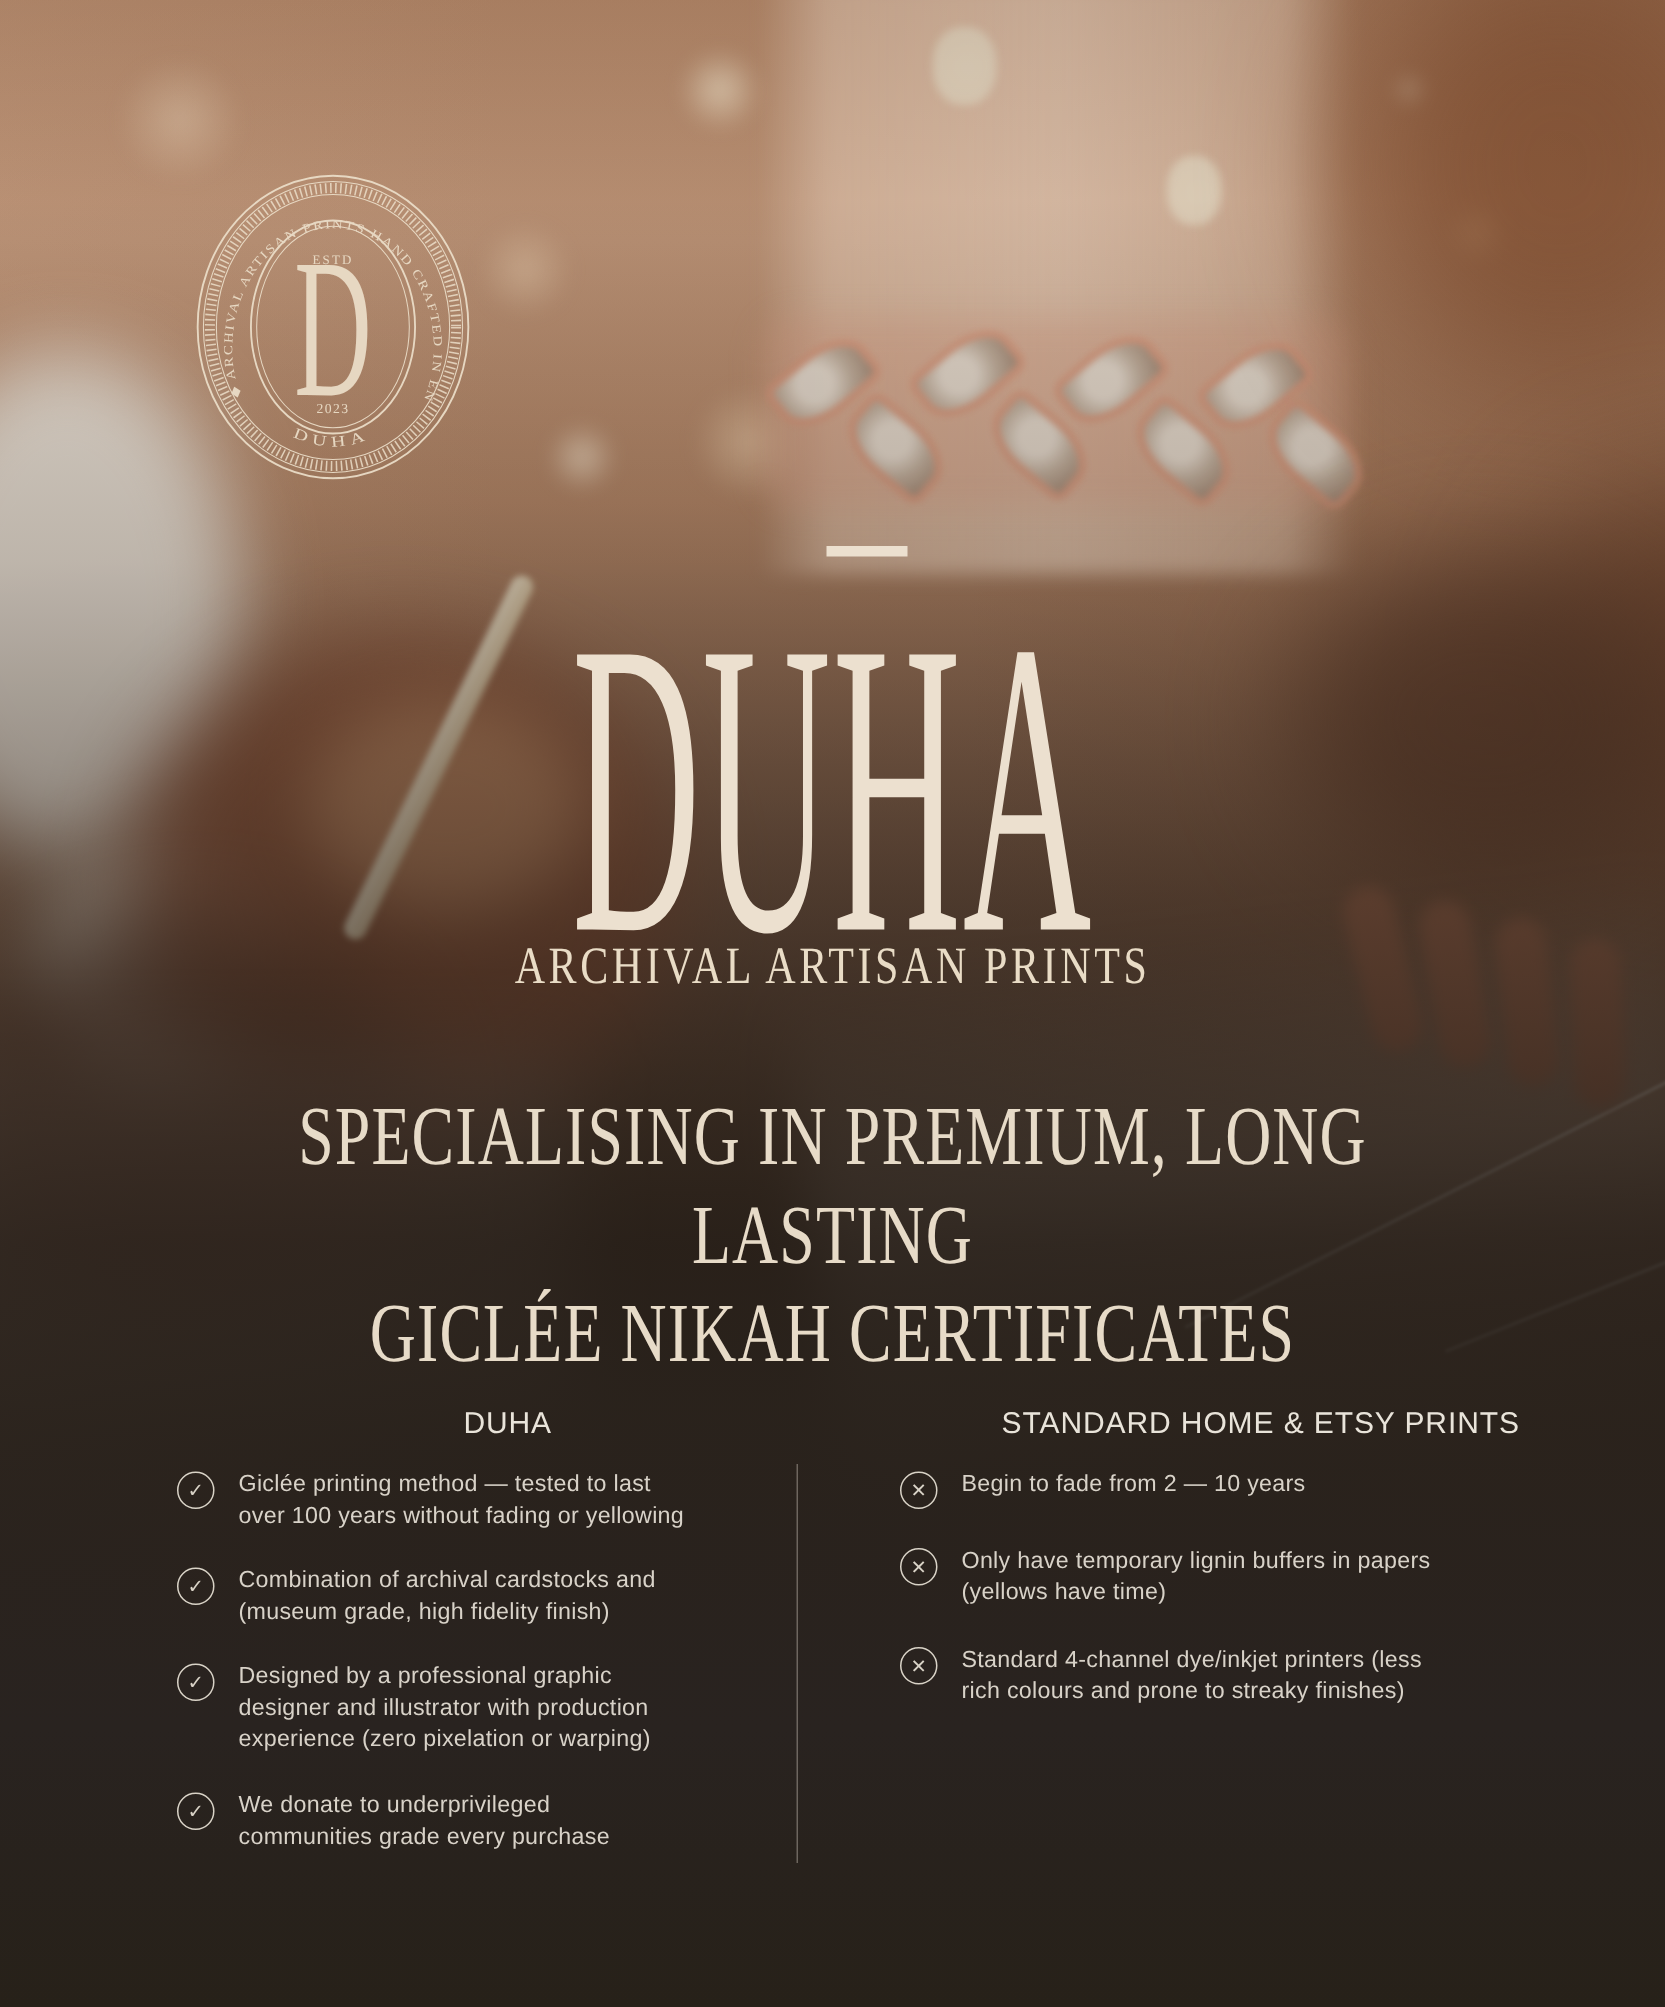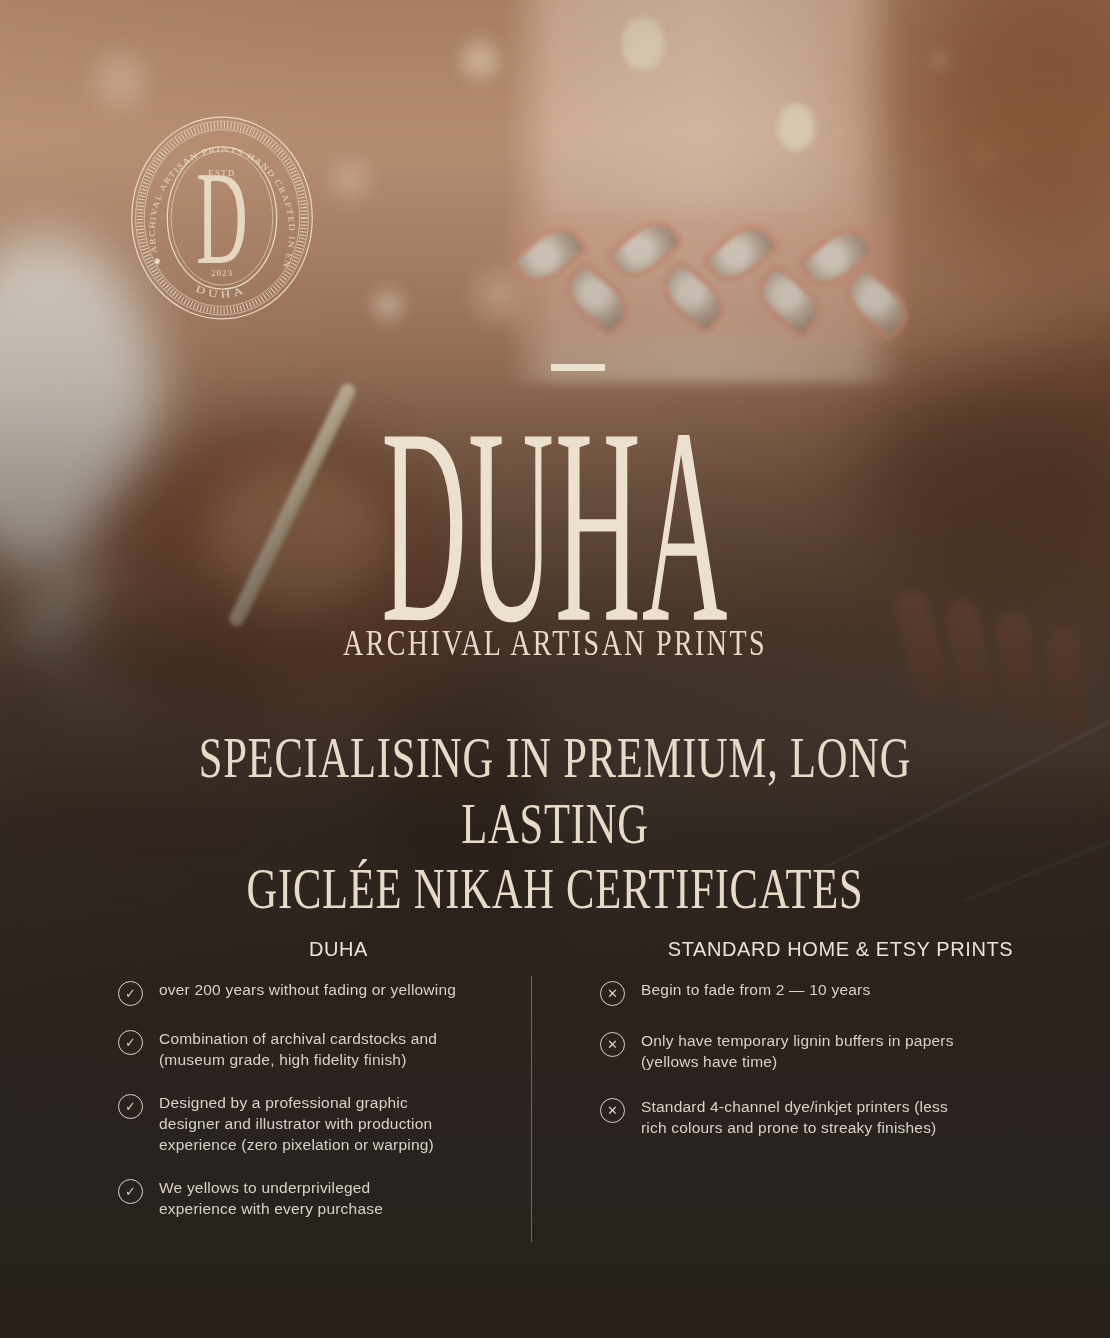--- a/index.html
+++ b/index.html
@@ -157,21 +157,22 @@
     <span>GICLÉE NIKAH CERTIFICATES</span>
   </h2>
 
   <div class="compare">
     <div class="col col-left">
       <h3>DUHA</h3>
 
       <div class="item">
         <span class="icon">✓</span>
         <div class="itext">
-          <div>over 200 years without fading or yellowing</div>
+          <div>Giclée printing method — tested to last</div>
+          <div>over 100 years without fading or yellowing</div>
         </div>
       </div>
 
       <div class="item">
         <span class="icon">✓</span>
         <div class="itext">
           <div>Combination of archival cardstocks and</div>
           <div>(museum grade, high fidelity finish)</div>
         </div>
       </div>
@@ -181,22 +182,22 @@
         <div class="itext">
           <div>Designed by a professional graphic</div>
           <div>designer and illustrator with production</div>
           <div>experience (zero pixelation or warping)</div>
         </div>
       </div>
 
       <div class="item">
         <span class="icon">✓</span>
         <div class="itext">
-          <div>We yellows to underprivileged</div>
-          <div>experience with every purchase</div>
+          <div>We donate to underprivileged</div>
+          <div>communities grade every purchase</div>
         </div>
       </div>
     </div>
 
     <div class="col col-right">
       <h3>STANDARD HOME &amp; ETSY PRINTS</h3>
 
       <div class="item">
         <span class="icon">✕</span>
         <div class="itext">

